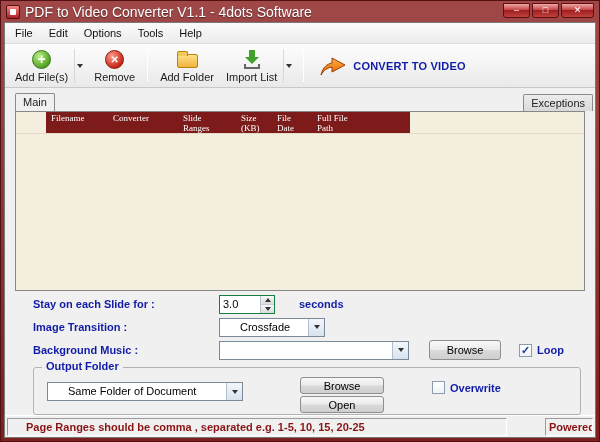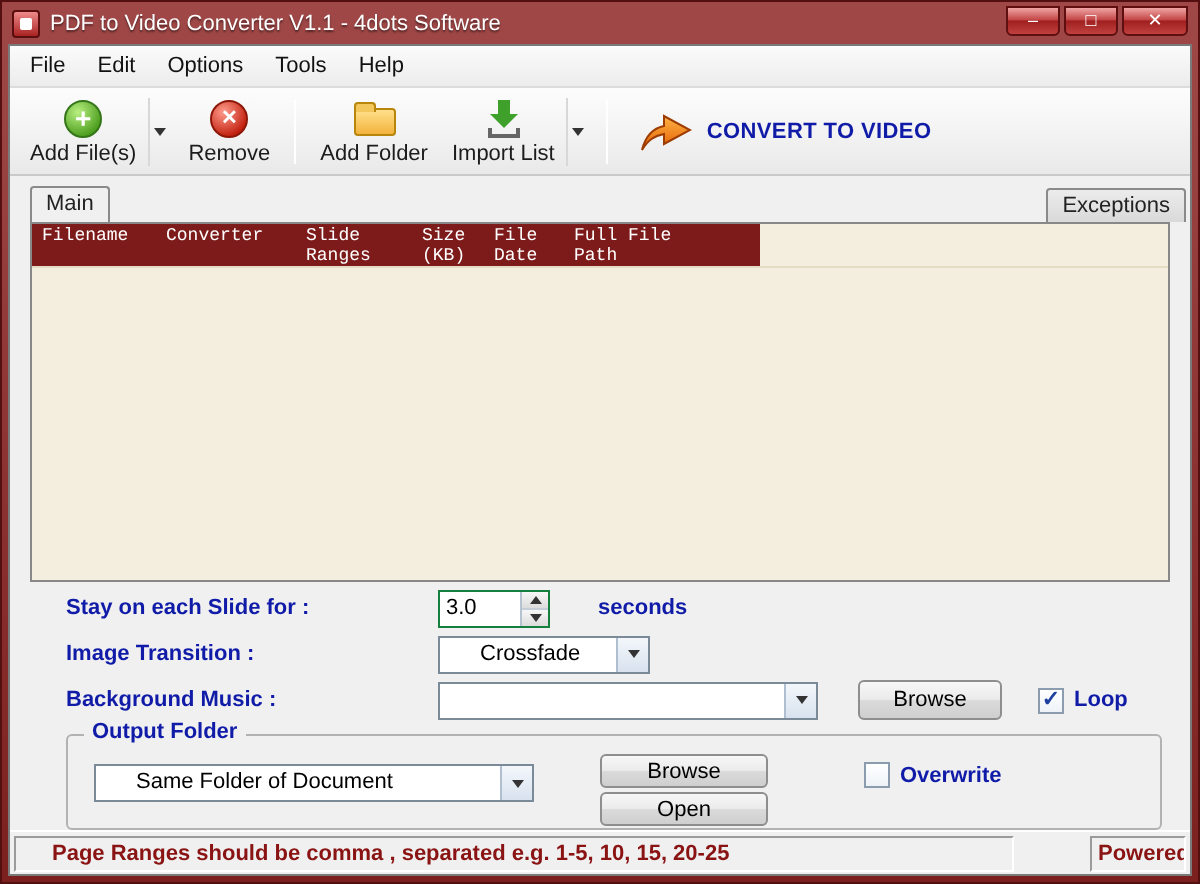--- a/index.html
+++ b/index.html
@@ -8,21 +8,21 @@
 
   .window { width:600px; height:442px; background:linear-gradient(#a04848,#7c1f1f);
             border:1px solid #541010; padding:0 3px 3px; display:flex; flex-direction:column; }
 
   
   .titlebar { height:21px; display:flex; align-items:center; gap:5px; padding:0 2px; }
   .appicon { width:14px; height:14px; border-radius:2px; flex:0 0 auto;
              background:linear-gradient(#f08a8a,#a82222); border:1px solid #5c0e0e; position:relative; }
   .appicon:before { content:""; position:absolute; left:3px; top:3px; width:6px; height:6px;
                     background:#fff; border-radius:1px; }
-  .title-text { color:#fff; font-size:11px; text-shadow:0 1px 1px rgba(0,0,0,.5); flex:1;
+  .title-text { color:#fff; font-size:14px; text-shadow:0 1px 1px rgba(0,0,0,.5); flex:1;
                 white-space:nowrap; overflow:hidden; }
   .winbtns { display:flex; gap:2px; align-items:flex-start; height:100%; padding-top:2px; }
   .winbtn { width:27px; height:15px; border:1px solid #5f0f0f; border-radius:0 0 3px 3px;
             background:linear-gradient(#f0a5a5 0%,#c44747 45%,#a02020 50%,#c04040 100%);
             color:#fff; font-size:9px; line-height:12px; text-align:center; cursor:default; }
   .winbtn.close { width:33px; }
 
   
   .client { flex:1; background:#f0f0f0; border:1px solid #7a7a7a; position:relative;
             display:flex; flex-direction:column; overflow:hidden; }
@@ -71,21 +71,21 @@
   .tab { font-size:11px; height:17px; padding:2px 7px 0; border:1px solid #8a8a8a; border-bottom:none;
          background:linear-gradient(#ececec,#d9d9d9); border-radius:2px 2px 0 0; margin-right:2px;
          color:#222; position:relative; top:1px; }
   .tab.active { background:#f0f0f0; height:18px; top:0; z-index:3; }
 
   
   .listpanel { margin:0 10px; height:180px; border:1px solid #888888; background:#f3eede;
                position:relative; z-index:1; display:flex; flex-direction:column; }
   .listheader { height:22px; display:flex; background:#f3eede; border-bottom:1px solid #e4dcc4; }
   .headerstrip { display:flex; background:#7d1b1b; color:#fff;
-                 font-family:Liberation Mono, monospace; font-size:9px; line-height:10px; }
+                 font-family:Liberation Serif, serif; font-size:9px; line-height:10px;margin-left:30px; }
   .hcell { padding:1px 2px 0 5px; white-space:pre-line; overflow:hidden; }
   .listbody { flex:1; }
 
   
   .row { display:flex; align-items:center; margin:3px 0 0 28px; height:20px; font-size:11px; }
   .navylabel { color:#101ca8; font-weight:bold; font-size:11px; }
   .lblcol { width:186px; flex:0 0 auto; }
 
   .spin { width:56px; height:19px; border:1px solid #15803d; background:#fff; display:flex; }
   .spin .val { flex:1; padding:2px 3px; font-size:11px; color:#000; }
@@ -104,21 +104,21 @@
          justify-content:center; }
 
   .cb { width:13px; height:13px; border:1px solid #8a9cad; background:linear-gradient(#fff,#eef3f8);
         display:flex; align-items:center; justify-content:center; flex:0 0 auto; }
   .cb .mark { font-size:11px; line-height:11px; font-weight:bold; color:#1f3f9e; }
 
   
   .groupbox { margin:7px 14px 0 28px; height:48px; border:1px solid #b2b2b2; border-radius:3px;
               position:relative; }
   .gb-label { position:absolute; top:-8px; left:8px; background:#f0f0f0; padding:0 4px; }
-  .gb-combo { position:absolute; left:13px; top:14px; width:220px; }
+  .gb-combo { position:absolute; left:13px; top:14px; width:196px; }
   .gb-browse { position:absolute; left:266px; top:9px; width:84px; height:17px; }
   .gb-open { position:absolute; left:266px; top:28px; width:84px; height:17px; }
   .gb-overwrite { position:absolute; left:398px; top:13px; display:flex; align-items:center; gap:5px; }
 
   
   .statusbar { position:absolute; left:0; right:0; bottom:0; height:22px; background:#f0f0f0;
                border-top:1px solid #ffffff; display:flex; align-items:center; padding:0 2px;gap:36px; }
   .spanel { border:1px solid; border-color:#9b9b9b #ffffff #ffffff #9b9b9b; height:18px;
             display:flex; align-items:center; font-size:11px; font-weight:bold; color:#8a1313;
             white-space:nowrap; overflow:hidden; }

